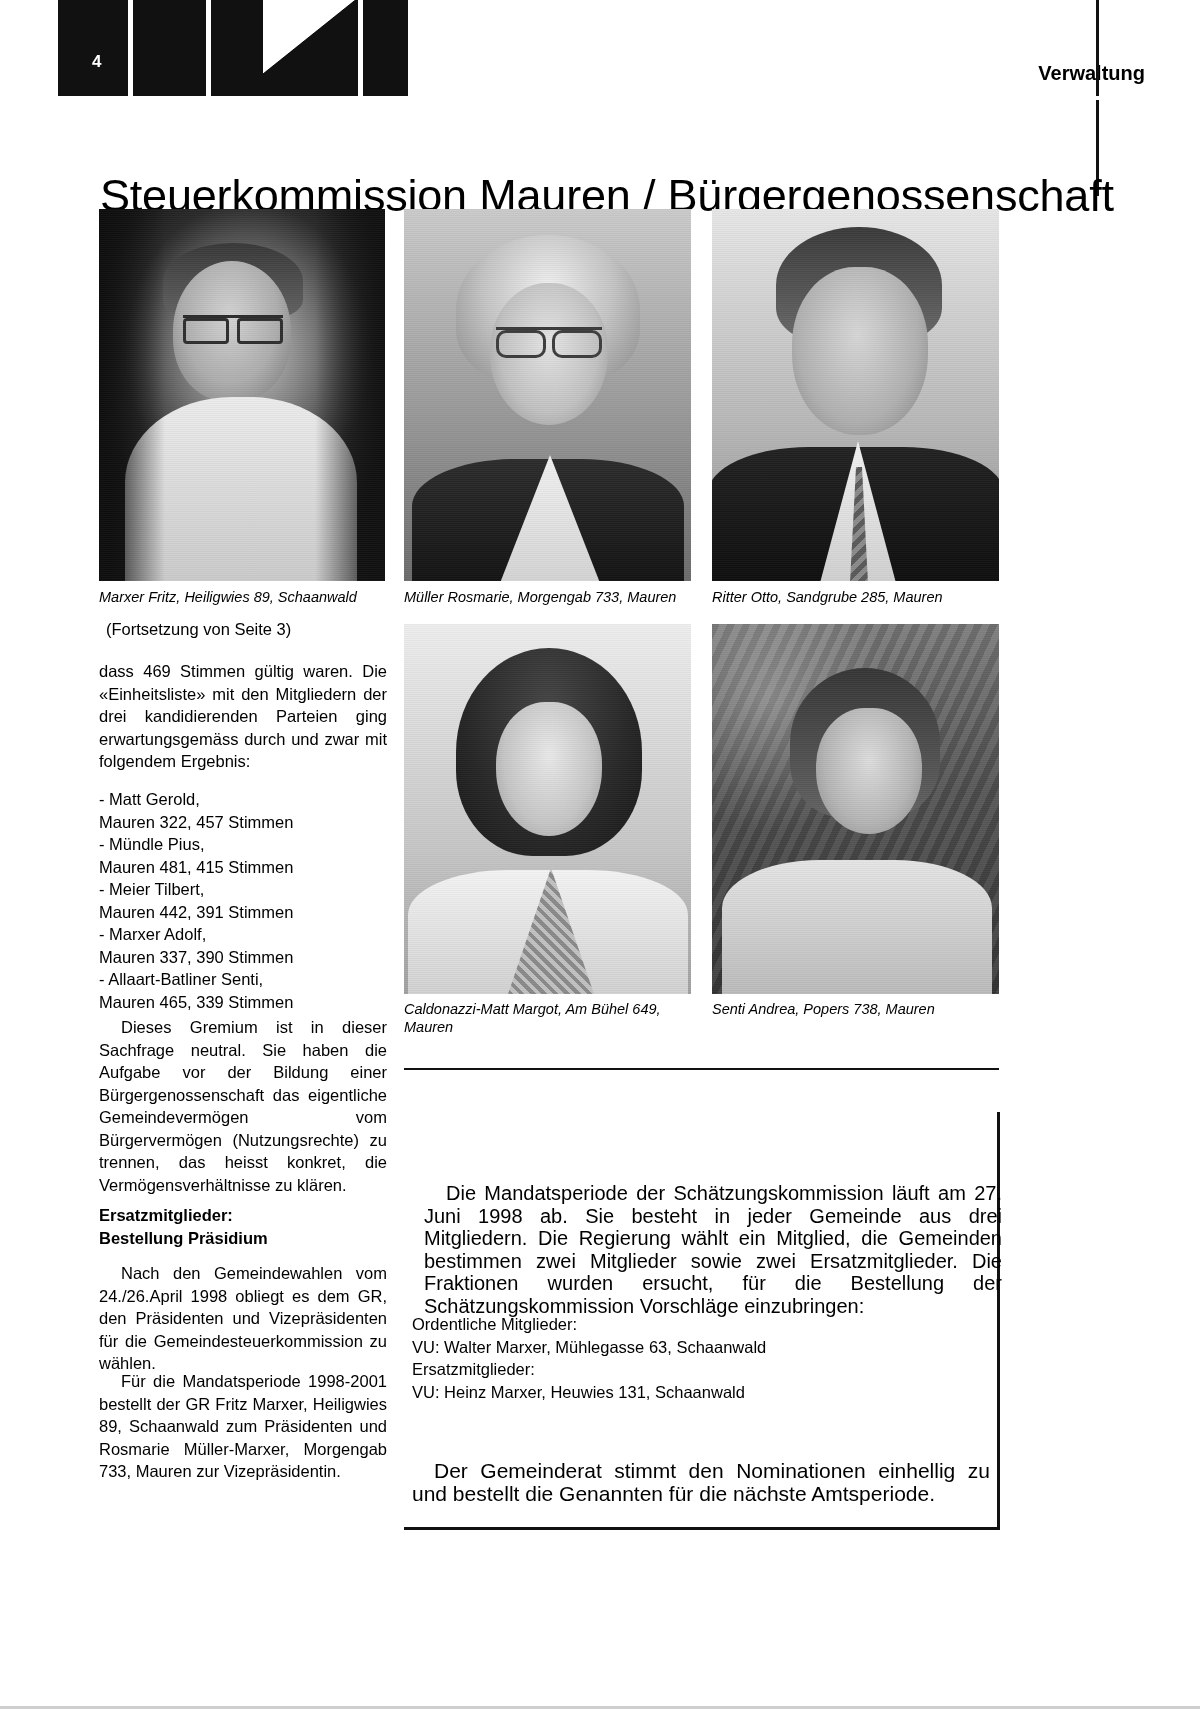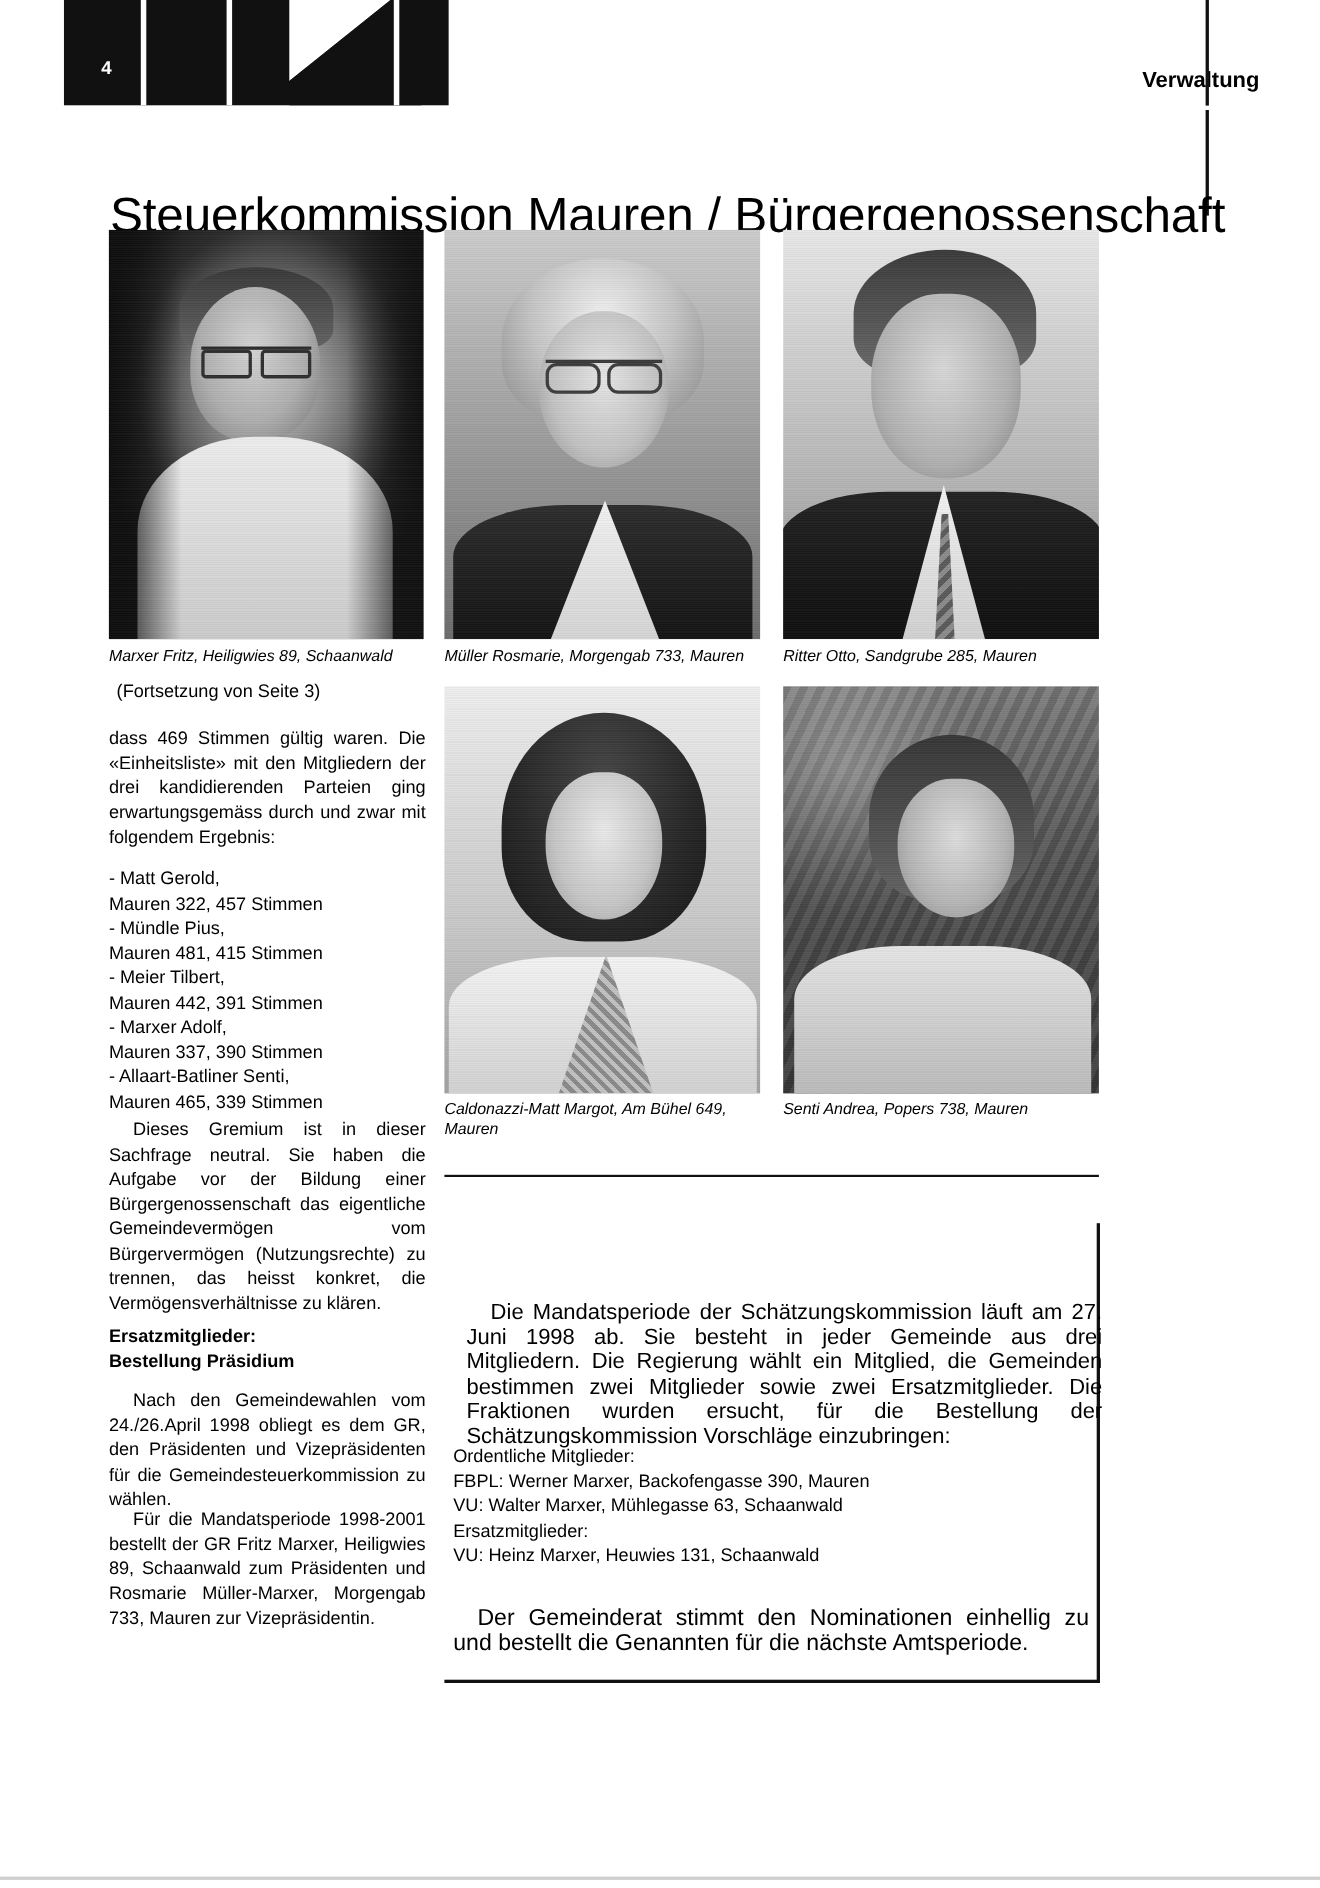--- a/index.html
+++ b/index.html
@@ -395,21 +395,20 @@
 
   <div class="col-left para3 indent">Nach den Gemeindewahlen vom 24./26.April 1998 obliegt es dem GR, den Präsidenten und Vizepräsidenten für die Gemeindesteuerkommission zu wählen.</div>
   <div class="col-left para4 indent">Für die Mandatsperiode 1998-2001 bestellt der GR Fritz Marxer, Heiligwies 89, Schaanwald zum Präsidenten und Rosmarie Müller-Marxer, Morgengab 733, Mauren zur Vizepräsidentin.</div>
 
   <div class="rule"></div>
 
   <div class="box"></div>
   <div class="box-body indent">Die Mandatsperiode der Schätzungskommission läuft am 27. Juni 1998 ab. Sie besteht in jeder Gemeinde aus drei Mitgliedern. Die Regierung wählt ein Mitglied, die Gemeinden bestimmen zwei Mitglieder sowie zwei Ersatzmitglieder. Die Fraktionen wurden ersucht, für die Bestellung der Schätzungskommission Vorschläge einzubringen:</div>
   <div class="box-list">
     <div>Ordentliche Mitglieder:</div>
-    <div>FBPL: Werner Marxer, Backofengasse 390, Mauren</div>
     <div>VU: Walter Marxer, Mühlegasse 63, Schaanwald</div>
     <div>Ersatzmitglieder:</div>
     <div>VU: Heinz Marxer, Heuwies 131, Schaanwald</div>
   </div>
   <div class="box-foot indent">Der Gemeinderat stimmt den Nominationen einhellig zu und bestellt die Genannten für die nächste Amtsperiode.</div>
 
   <div class="bottom-rule"></div>
 </div>
 
 </body></html>

